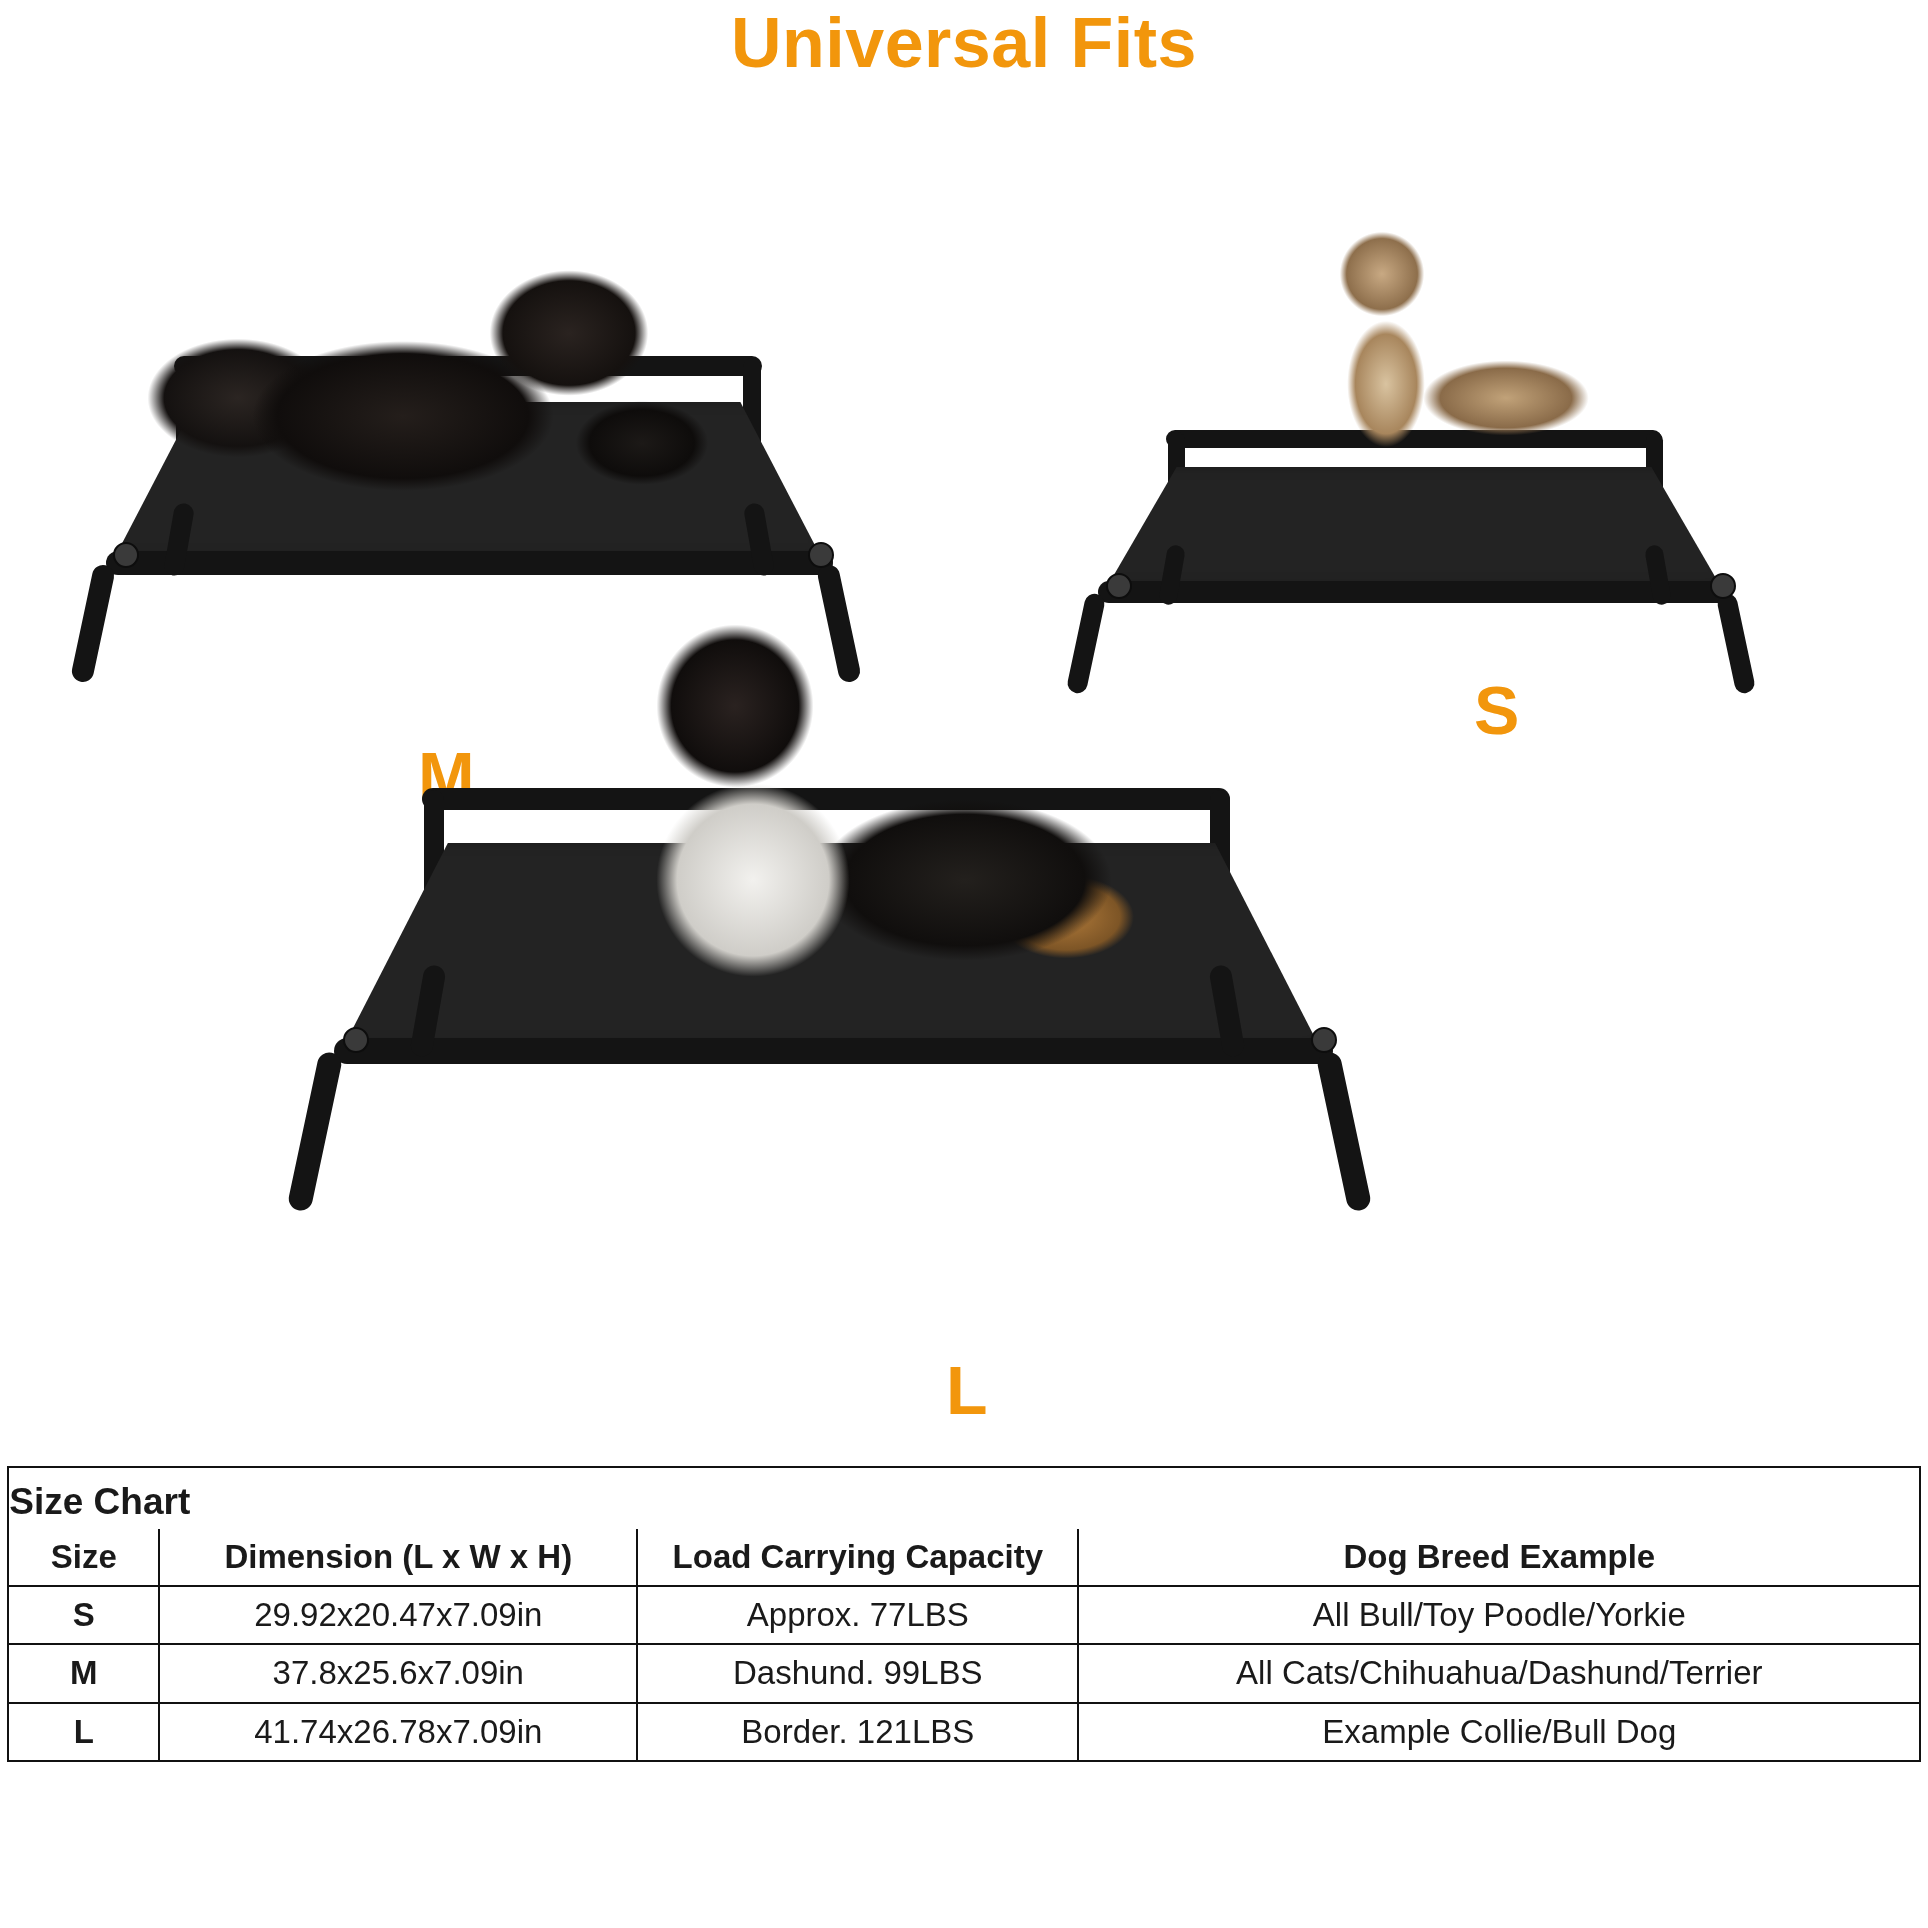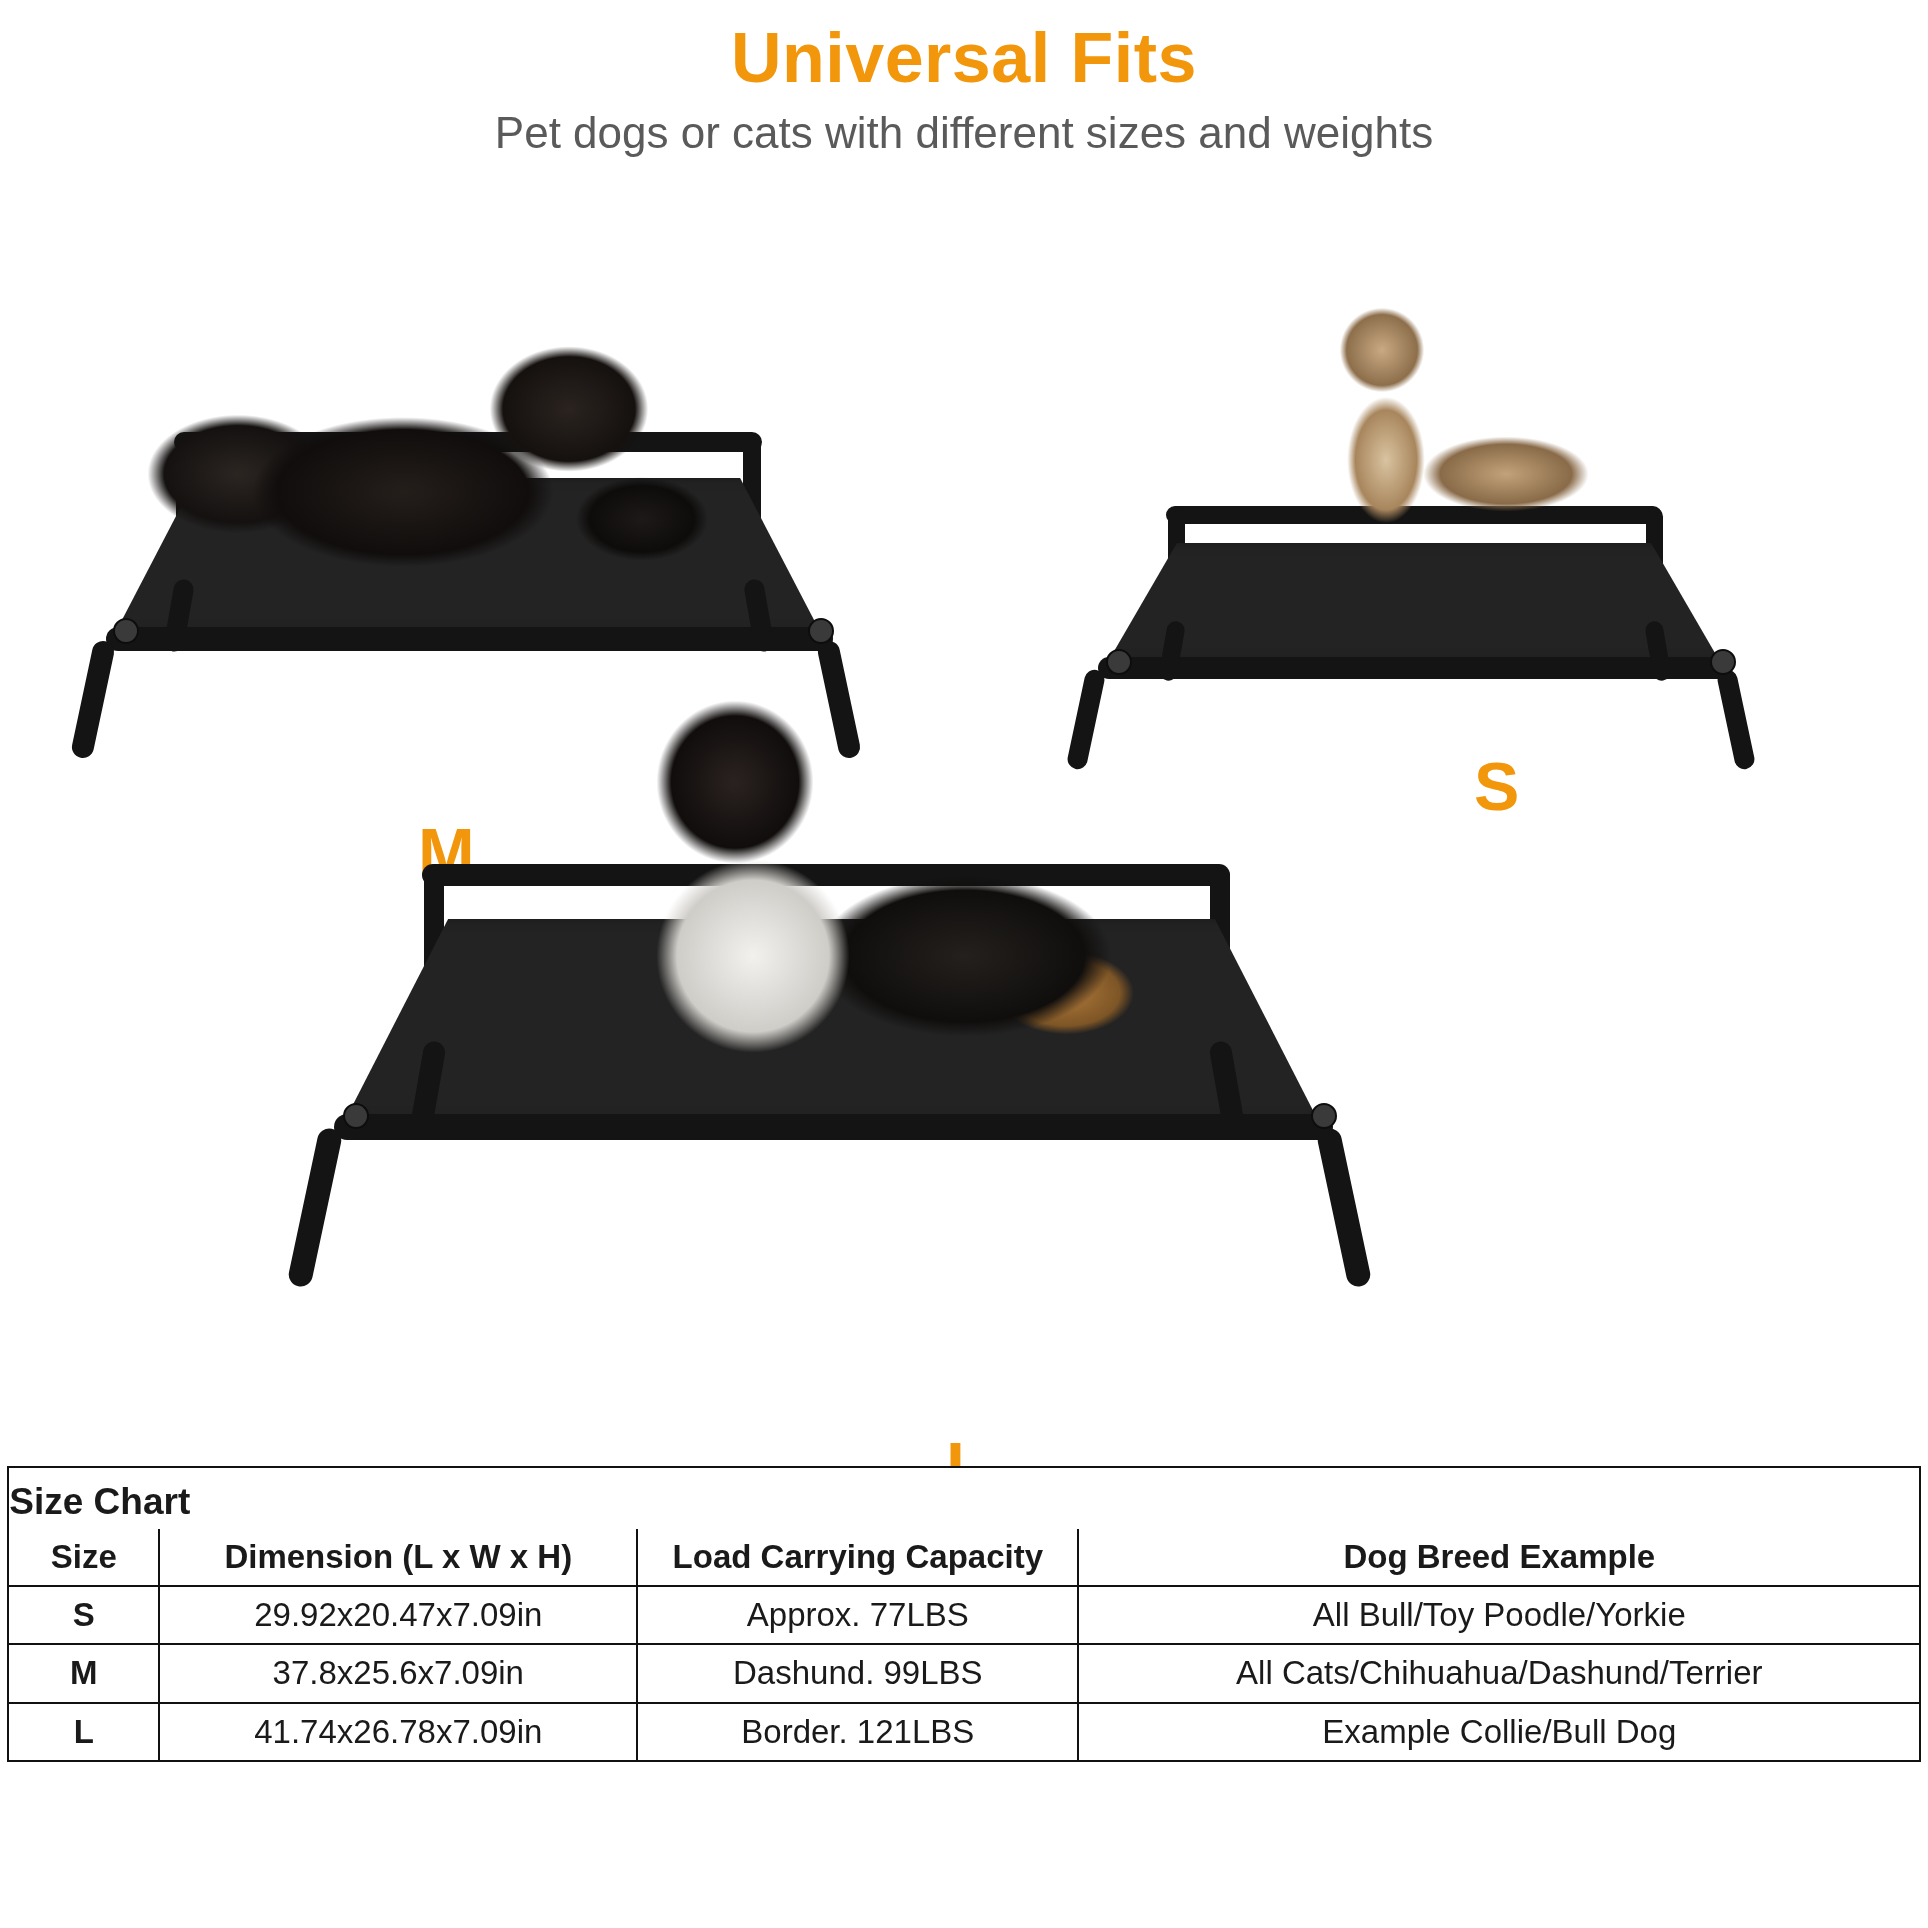--- a/index.html
+++ b/index.html
@@ -12,21 +12,21 @@
     height: 1928px;
     font-family: "Liberation Sans", sans-serif;
     color: #1a1a1a;
     position: relative;
     overflow: hidden;
   }
 
   
   .header {
     text-align: center;
-    padding-top: 22px;
+    padding-top: 7px;
   }
   .title {
     font-size: 70px;
     font-weight: bold;
     color: #F2960C;
     letter-spacing: 0.5px;
     line-height: 1.05;
     margin: 0;
   }
   .subtitle {
@@ -144,21 +144,20 @@
     width: 138px;
   }
   table.size-table col.c-dim { width: 478px; }
   table.size-table col.c-load { width: 441px; }
 </style>
 </head>
 <body>
 
 <div class="header">
   <div class="title">Universal Fits</div>
-  <div class="subtitle">Pet dogs or cats with different sizes and weights</div>
 </div>
 
 <div class="scene">
 
   <div class="bed" style="left:73px; top:220px; width:826px; height:514px;">
 
     <div class="rail" style="left:101px; top:55px; width:588px; height:20px;"></div>
 
     <div class="leg" style="left:103px; top:57px; width:18.4px; height:156px;"></div>
 

